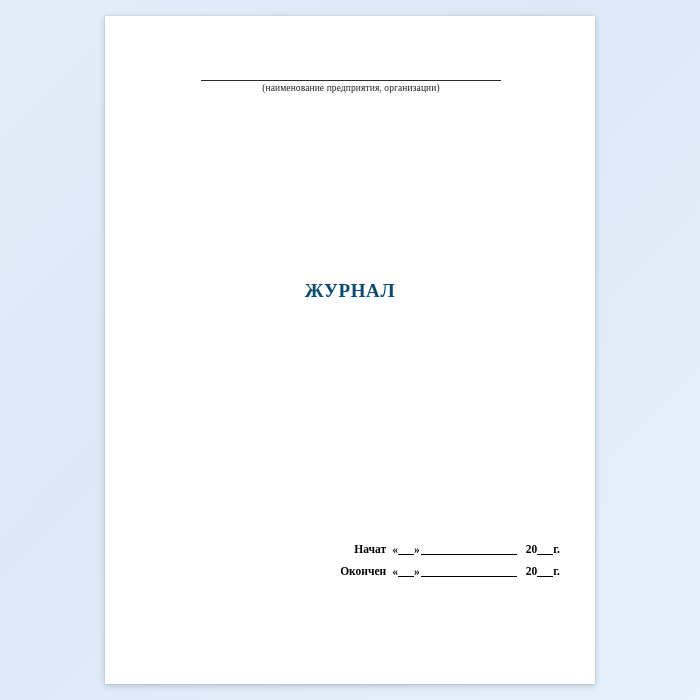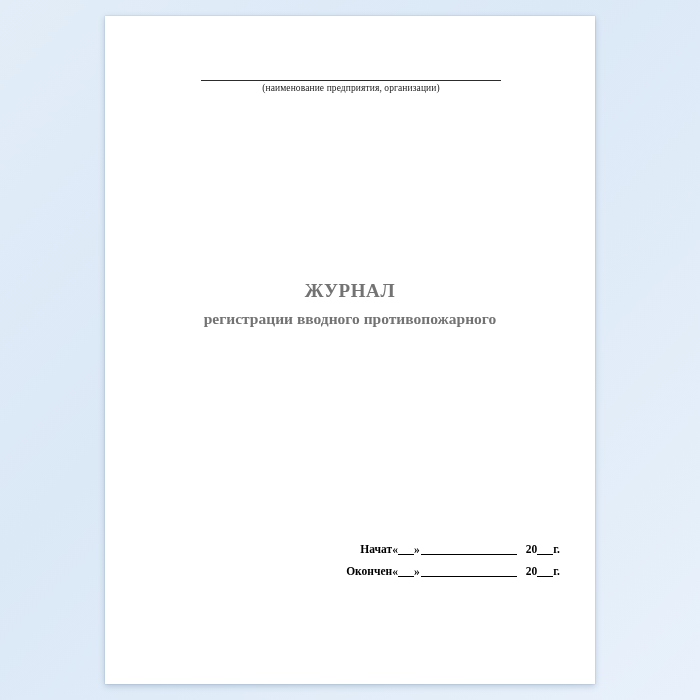--- a/index.html
+++ b/index.html
@@ -47,21 +47,21 @@
     color: #1a1a1a;
     font-family: "Liberation Serif", serif;
     letter-spacing: 0.1px;
   }
   .title-block {
     position: absolute;
     left: 40px;
     top: 262px;
     width: 410px;
     text-align: center;
-    color: #737373;
+    color: #0c4a6e;
   }
   .title-main {
     font-size: 19px;
     font-weight: bold;
     letter-spacing: 0.6px;
     line-height: 1.35;
   }
   .title-sub {
     font-size: 15.5px;
     font-weight: bold;
@@ -78,21 +78,21 @@
     color: #000;
   }
   .date-row {
     display: flex;
     align-items: flex-end;
     justify-content: flex-end;
     margin-bottom: 10px;
     white-space: nowrap;
   }
   .date-label {
-    margin-right: 0;
+    margin-right: 6px;
   }
   .date-q {
     letter-spacing: 0px;
   }
   .fill-line {
     flex: 0 0 96px;
     border-bottom: 1px solid #000;
     height: 11px;
     margin: 0 1px;
   }
@@ -113,21 +113,20 @@
 
   <div id="page">
 
     <div class="org-block">
       <div class="org-line"></div>
       <div class="org-caption">(наименование предприятия, организации)</div>
     </div>
 
     <div class="title-block">
       <div class="title-main">ЖУРНАЛ</div>
-      <div class="title-sub">регистрации вводного противопожарного</div>
     </div>
 
     <div class="dates-block">
 
       <div class="date-row">
         <span class="date-label">Начат</span>
         <span class="date-q">«</span>
         <span class="underscore-short"></span>
         <span class="date-q">»</span>
         <span class="fill-line"></span>

